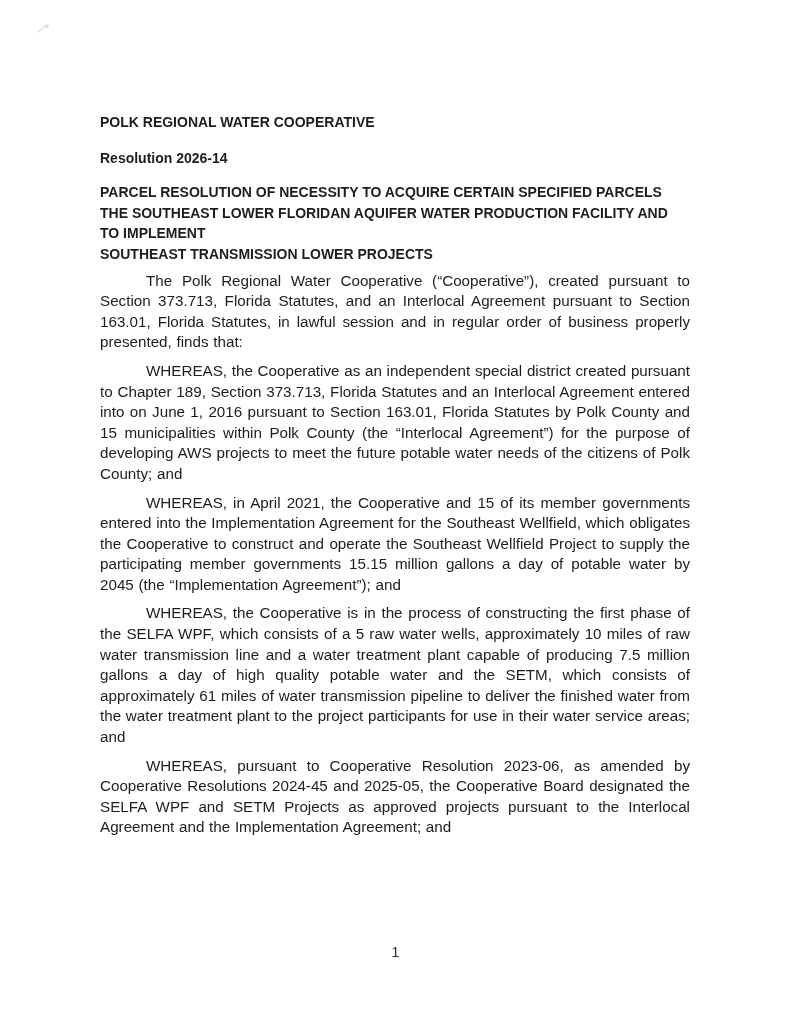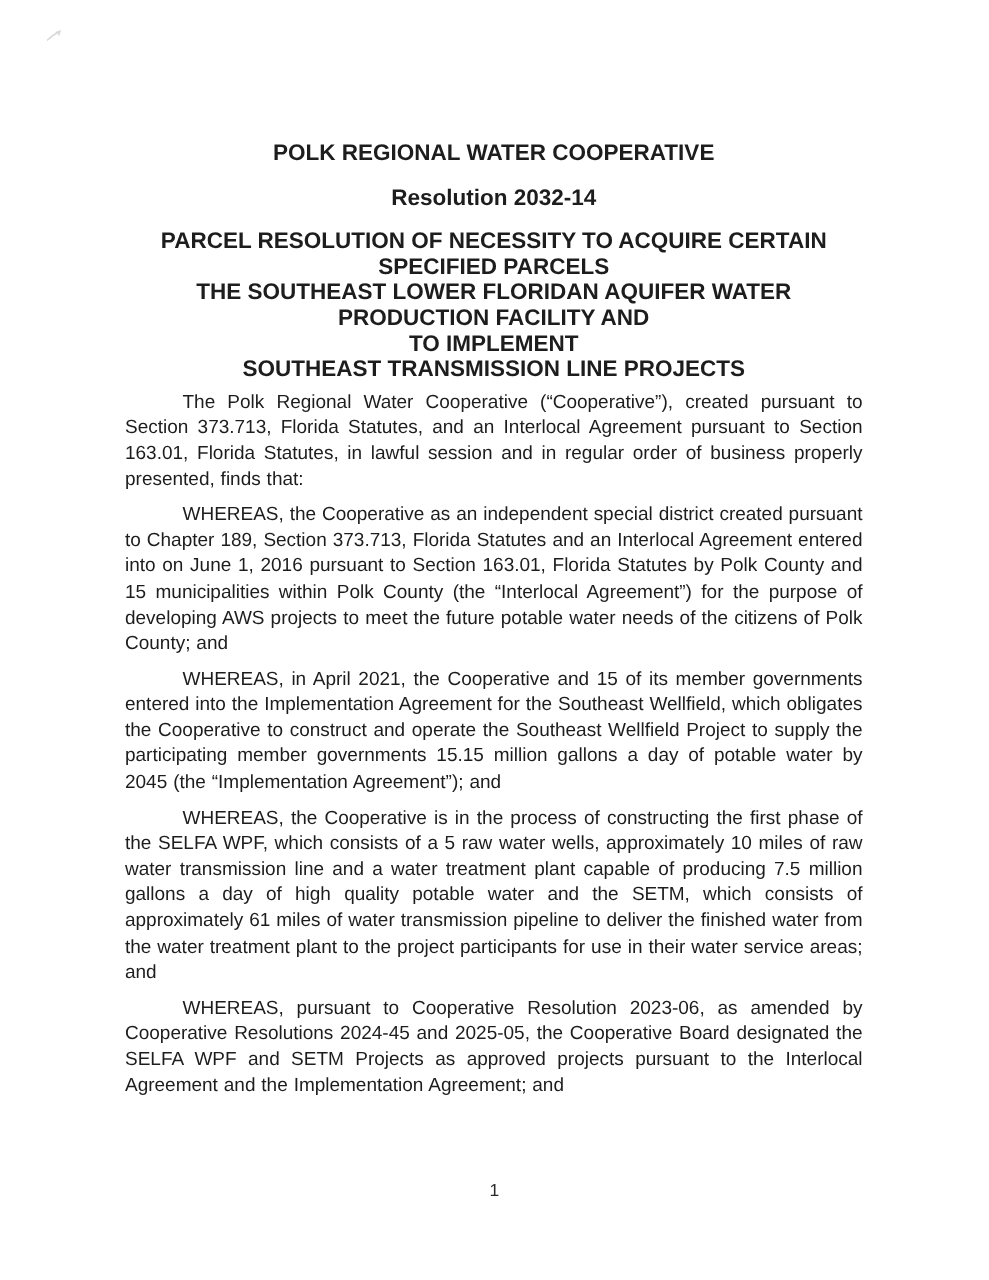--- a/index.html
+++ b/index.html
@@ -16,23 +16,22 @@
     color: #1d1d1d;
     overflow: hidden;
   }
   .content {
     position: absolute;
     left: 100px;
     top: 112px;
     width: 590px;
   }
   .h-center {
-    text-align: center;
     font-weight: 700;
-    font-size: 18px;
+    font-size: 14px;
     line-height: 20.6px;
   }
   .org       { margin: 0 0 15px 0; }
   .resnum    { margin: 0 0 14px 0; }
   .doc-title { margin: 0 0 6px 0; }
   .para {
     font-size: 15.2px;
     line-height: 20.6px;
     text-align: justify;
     text-indent: 46px;
@@ -63,27 +62,27 @@
 <div class="page">
 
   <svg class="pen-mark" width="16" height="16" viewBox="0 0 16 16" aria-hidden="true">
     <path d="M2 12 C5 9, 8 7, 12 5 M9 6 L12 5 L11 8" stroke="#b9b9b9" stroke-width="1.2" fill="none" stroke-linecap="round"></path>
   </svg>
 
   <div class="content">
 
     <div class="h-center org">POLK REGIONAL WATER COOPERATIVE</div>
 
-    <div class="h-center resnum">Resolution 2032-14</div>
+    <div class="h-center resnum">Resolution 2026-14</div>
 
     <div class="doc-title">
       <div class="h-center">PARCEL RESOLUTION OF NECESSITY TO ACQUIRE CERTAIN SPECIFIED PARCELS</div>
       <div class="h-center">THE SOUTHEAST LOWER FLORIDAN AQUIFER WATER PRODUCTION FACILITY AND</div>
       <div class="h-center">TO IMPLEMENT</div>
-      <div class="h-center">SOUTHEAST TRANSMISSION LINE PROJECTS</div>
+      <div class="h-center">SOUTHEAST TRANSMISSION LOWER PROJECTS</div>
     </div>
 
     <p class="para"><span>The Polk Regional Water Cooperative (“Cooperative”), created pursuant to Section 373.713, Florida Statutes, and an Interlocal Agreement pursuant to Section 163.01, Florida Statutes, in lawful session and in regular order of business properly presented, finds that:</span></p>
 
     <p class="para"><span class="lead">WHEREAS</span><span>, the Cooperative as an independent special district created pursuant to Chapter 189, Section 373.713, Florida Statutes and an Interlocal Agreement entered into on June 1, 2016 pursuant to Section 163.01, Florida Statutes by Polk County and 15 municipalities within Polk County (the “Interlocal Agreement”) for the purpose of developing AWS projects to meet the future potable water needs of the citizens of Polk County; and</span></p>
 
 
     <p class="para"><span class="lead">WHEREAS</span><span>, in April 2021, the Cooperative and 15 of its member governments entered into the Implementation Agreement for the Southeast Wellfield, which obligates the Cooperative to construct and operate the Southeast Wellfield Project to supply the participating member governments 15.15 million gallons a day of potable water by 2045 (the “Implementation Agreement”); and</span></p>
 
 

